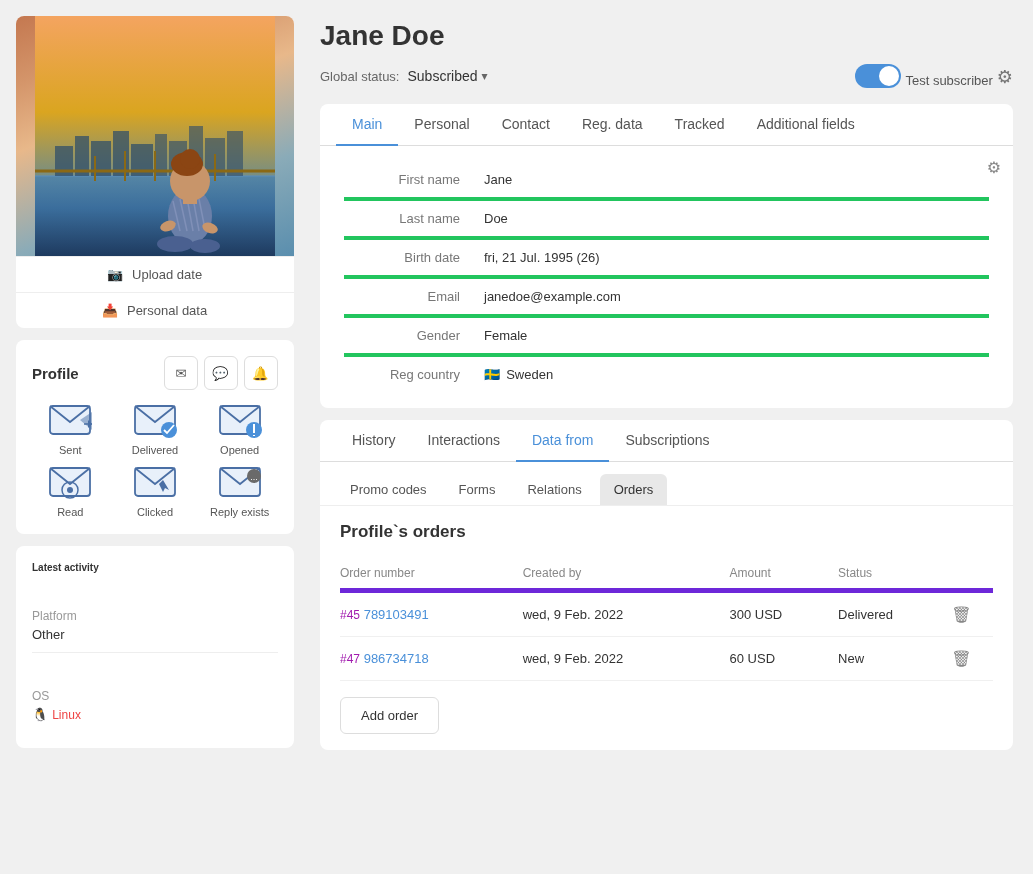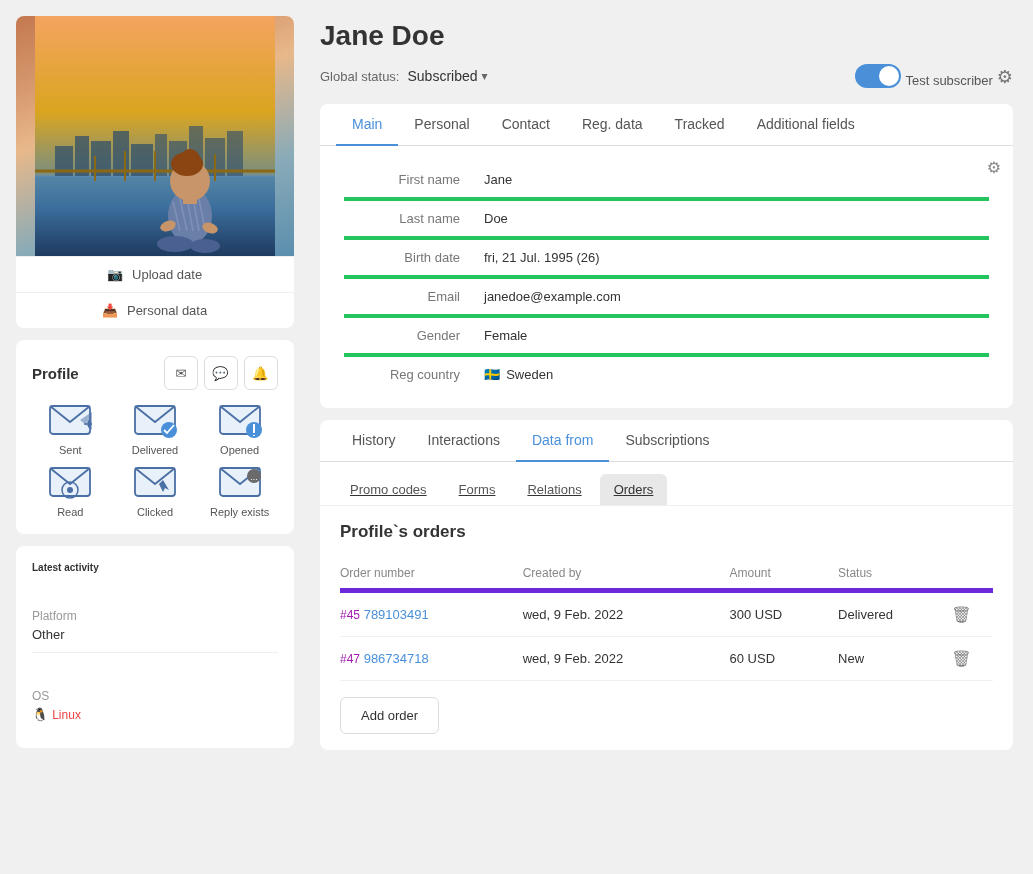--- a/index.html
+++ b/index.html
@@ -54,21 +54,21 @@
     
     .fields-container { padding: 16px 24px; position: relative; }
     .field-row { display: flex; align-items: center; padding: 10px 0; border-bottom: 4px solid #22c55e; }
     .field-row:last-child { border-bottom: none; }
     .field-label { width: 140px; text-align: right; color: #777; font-size: 13px; padding-right: 24px; }
     .field-value { flex: 1; font-size: 13px; color: #333; display: flex; align-items: center; gap: 6px; }
     .settings-gear { position: absolute; top: 12px; right: 12px; cursor: pointer; color: #888; background: none; border: none; font-size: 16px; }
     
     .data-card { background: #fff; border-radius: 8px; padding: 0; overflow: hidden; }
     .data-tabs-row { display: flex; border-bottom: 1px solid #ddd; padding: 0 16px; }
-    .data-subtabs-row { display: flex; padding: 12px 16px 0; gap: 4px; border-bottom: 1px solid #eee; text-decoration: underline; }
+    .data-subtabs-row { display: flex; padding: 12px 16px 0; gap: 4px; border-bottom: 1px solid #eee; }
     .subtab { padding: 8px 14px; cursor: pointer; font-size: 13px; color: #555; border-radius: 6px 6px 0 0; }
     .subtab.active { background: #e8e8e8; font-weight: 500; color: #333; }
     
     .orders-section { padding: 16px 20px; }
     .orders-title { font-size: 17px; font-weight: 600; margin-bottom: 16px; }
     .orders-table { width: 100%; border-collapse: collapse; }
     .orders-table th { text-align: left; font-size: 12px; color: #888; font-weight: 500; padding: 8px 0; border-bottom: 5px solid #6d28d9; }
     .orders-table td { padding: 12px 0; font-size: 13px; border-bottom: 1px solid #f0f0f0; color: #333; }
     .order-num { color: #a21caf; font-size: 12px; }
     .order-link { color: #4a90d9; text-decoration: none; }

